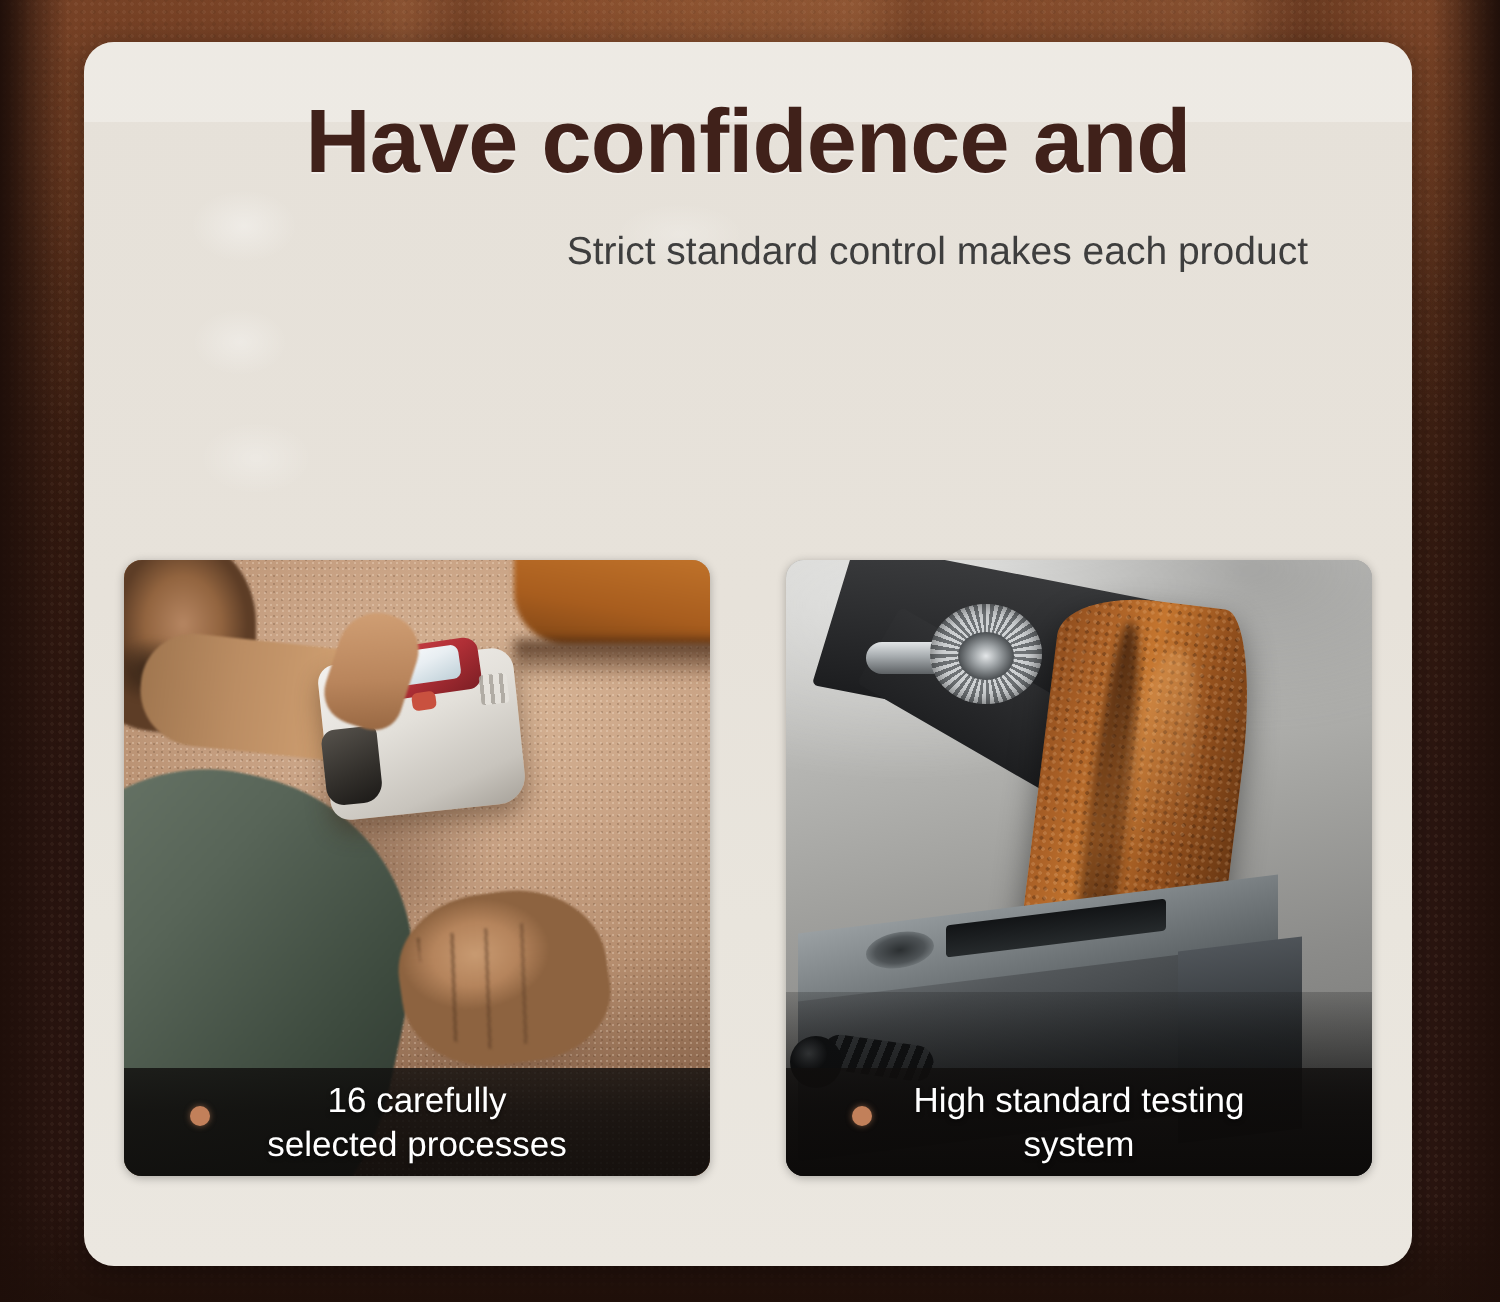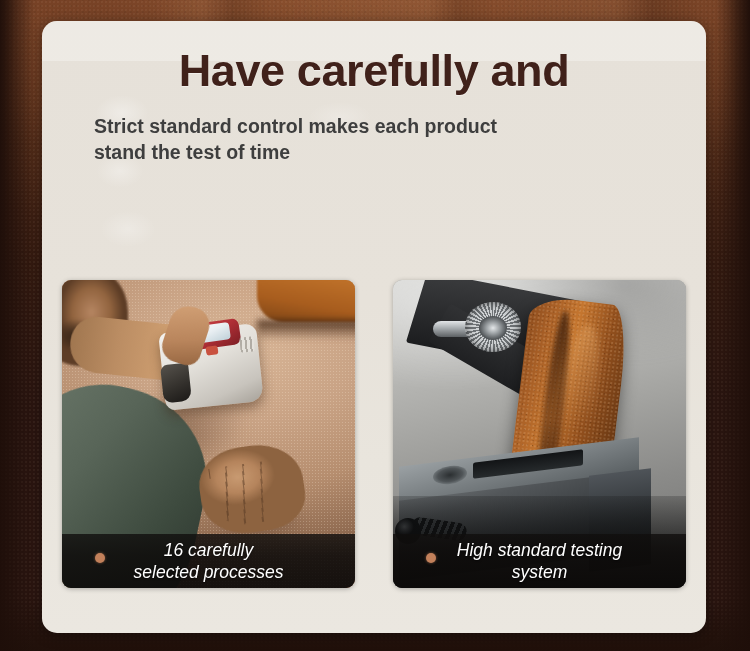--- a/index.html
+++ b/index.html
@@ -124,24 +124,24 @@
     text-shadow: 0 1px 0 rgba(255,255,255,.45);
   }
   .headline .ln { display: block; white-space: nowrap; }
   .headline .ln2 { letter-spacing: -.2px; }
 
   
   .subtitle {
     position: relative;
     margin: 15px auto 0;
     width: 560px;
-    text-align: left;
+    text-align: right;
     font-size: 19.5px;
     line-height: 26px;
-    font-weight: 700;
+    font-weight: 400;
     color: #3e3e3e;
   }
   .subtitle .sn { display: block; }
 
   
   .card-row {
     position: absolute;
     left: 20px;
     top: 259px;
     width: 624px;
@@ -151,21 +151,20 @@
   }
 
   .photo-card {
     position: relative;
     width: 334px;
     height: 308px;
     border-radius: 9px;
     overflow: hidden;
     background: #3b2a20;
     box-shadow: 0 1px 5px rgba(0,0,0,.28);
-    font-style: italic;
   }
 
   
   .ph-left { background: #b99274; }
   .pl-leather {
     position: absolute; inset: 0;
     background:
       radial-gradient(130% 80% at 62% 22%, #d8b596 0%, #c9a385 30%, #b68e6f 56%, #8f6a50 80%, #6d4c38 100%);
   }
   .pl-grain {
@@ -498,26 +497,25 @@
   <div class="bg-folds"></div>
   <div class="bg-grain"></div>
   <div class="bg-vignette"></div>
 </div>
 
 <div class="panel">
 
   <div class="panel-watermark"></div>
 
   <h1 class="headline">
-    <span class="ln ln1">Have carefully and</span>
+    <span class="ln ln1">Have confidence and</span>
   </h1>
 
   <p class="subtitle">
     <span class="sn">Strict standard control makes each product</span>
-    <span class="sn">stand the test of time</span>
   </p>
 
   <div class="card-row">
 
     <div class="photo-card ph-left">
       <div class="pl-leather"></div>
       <div class="pl-grain"></div>
       <div class="pl-crease"></div>
       <div class="pl-cushion"></div>
       <div class="pl-cushion-shadow"></div>

